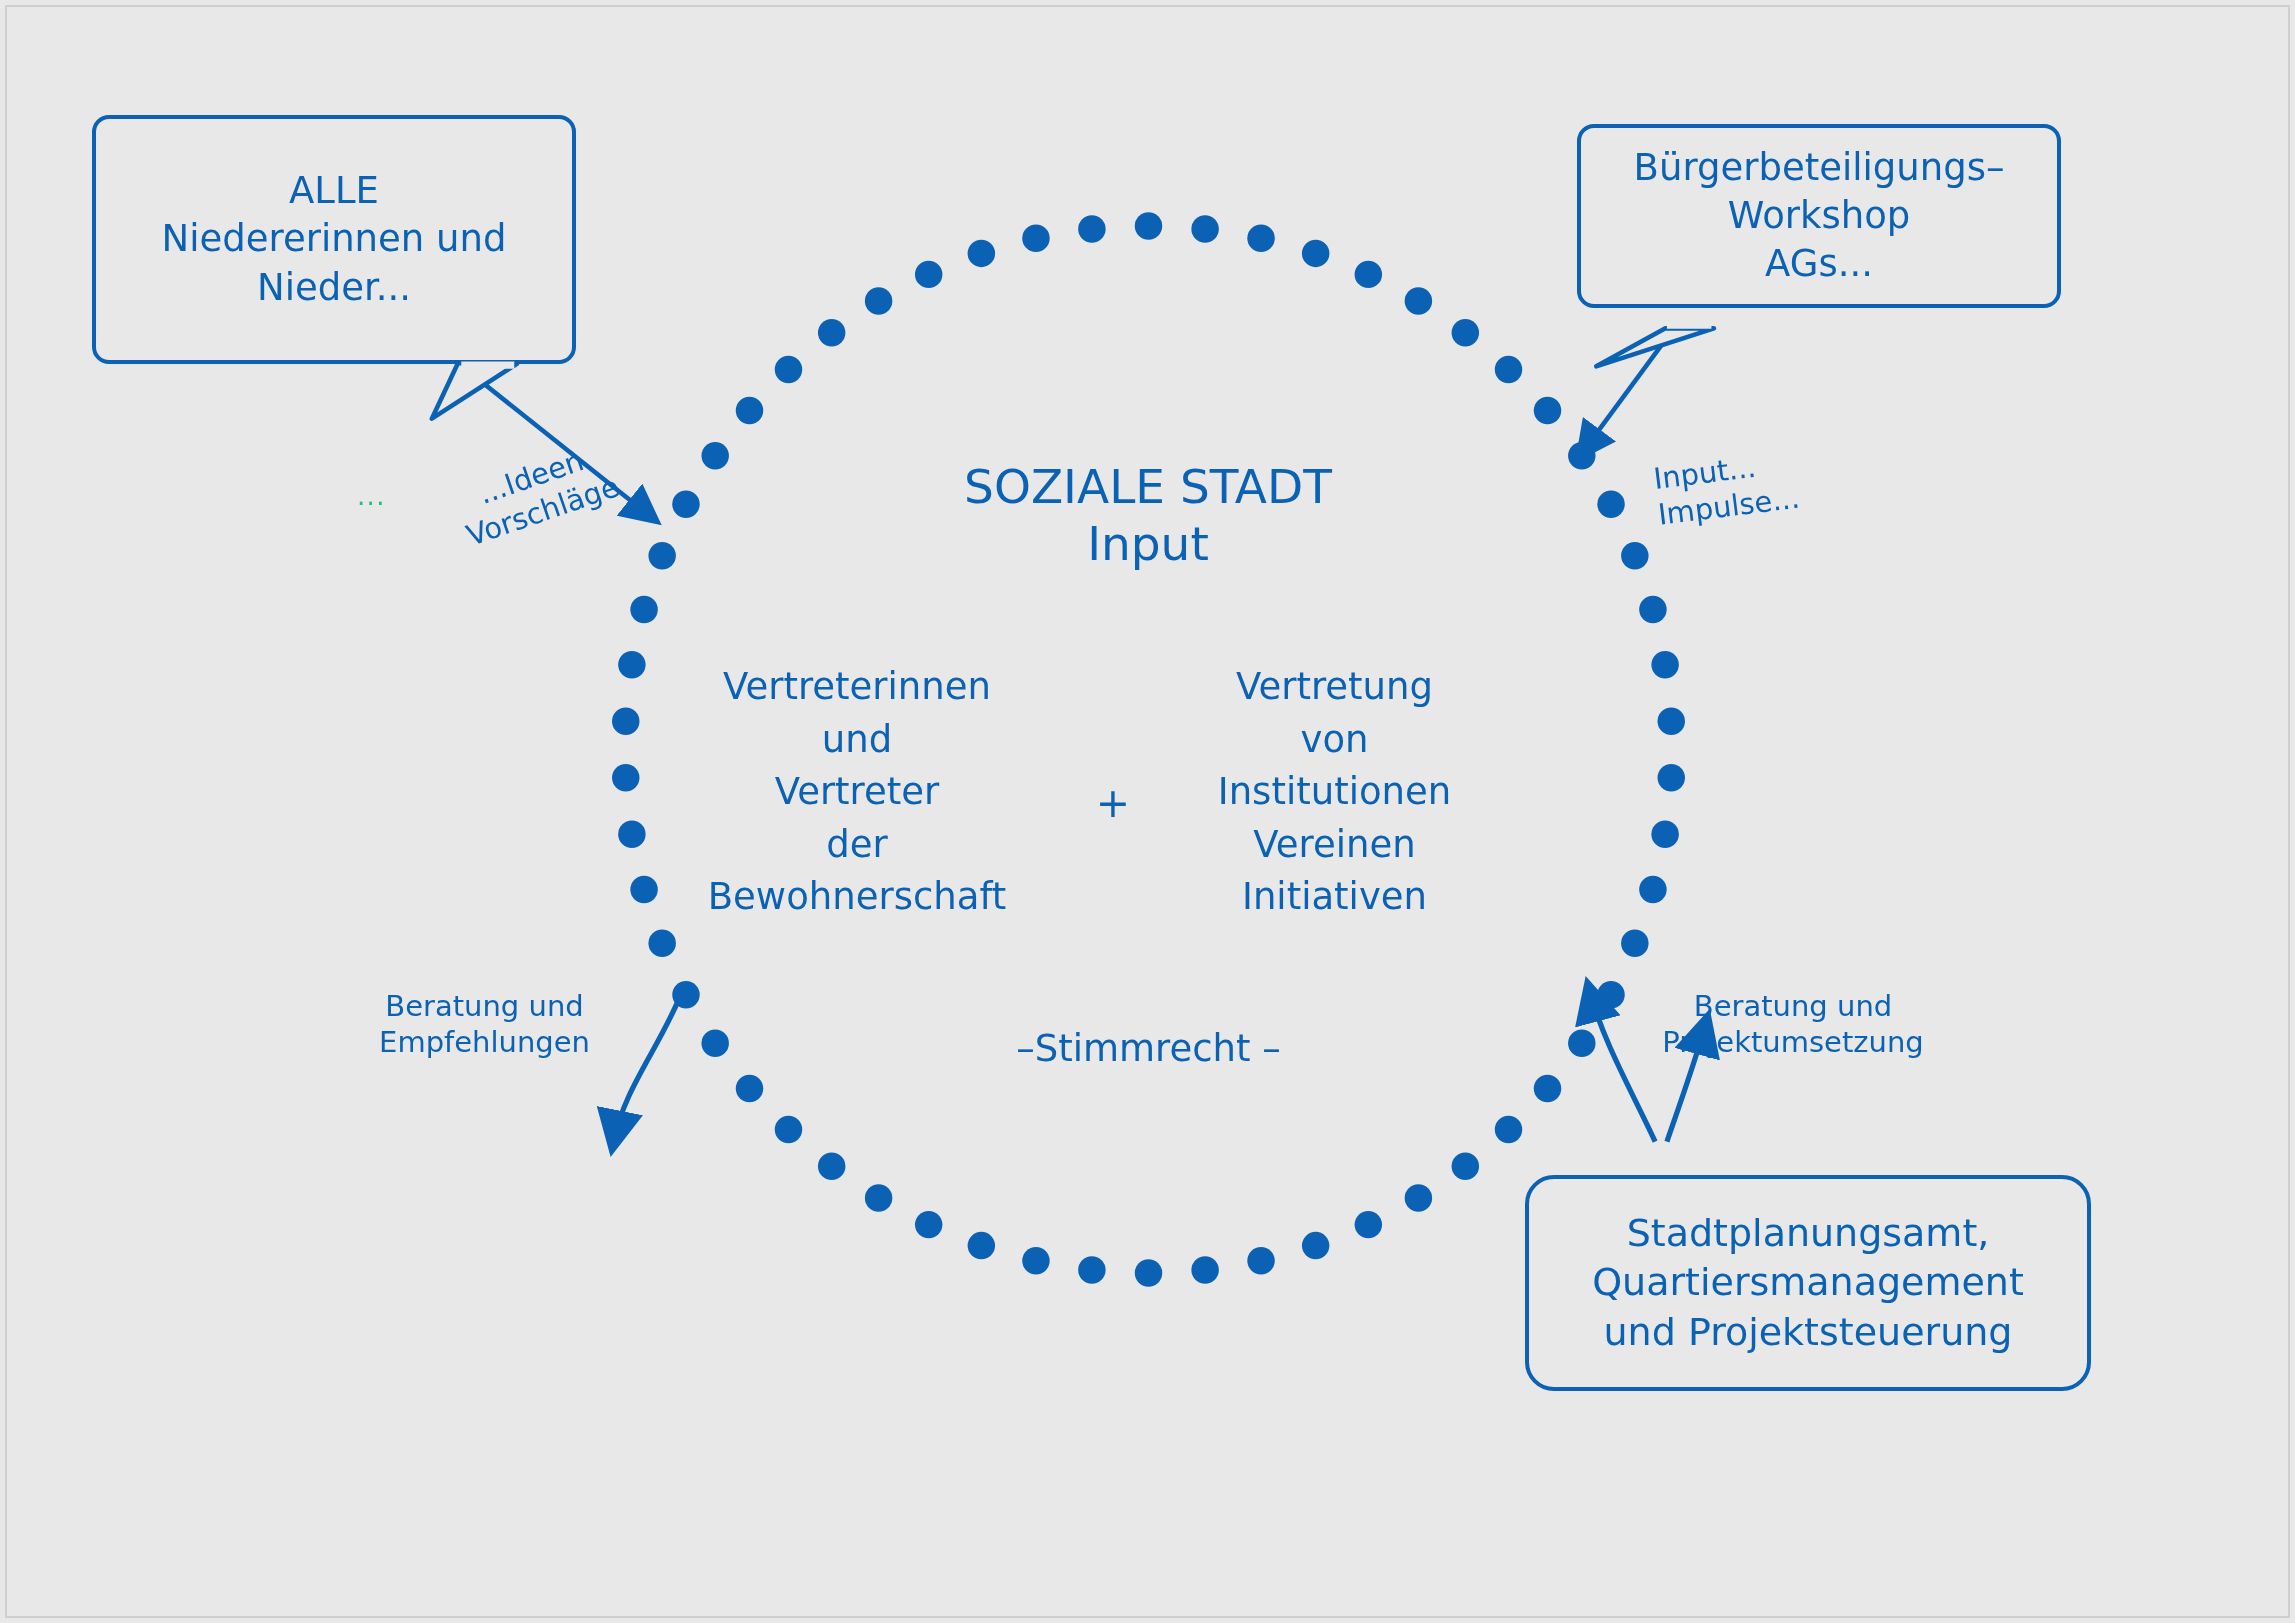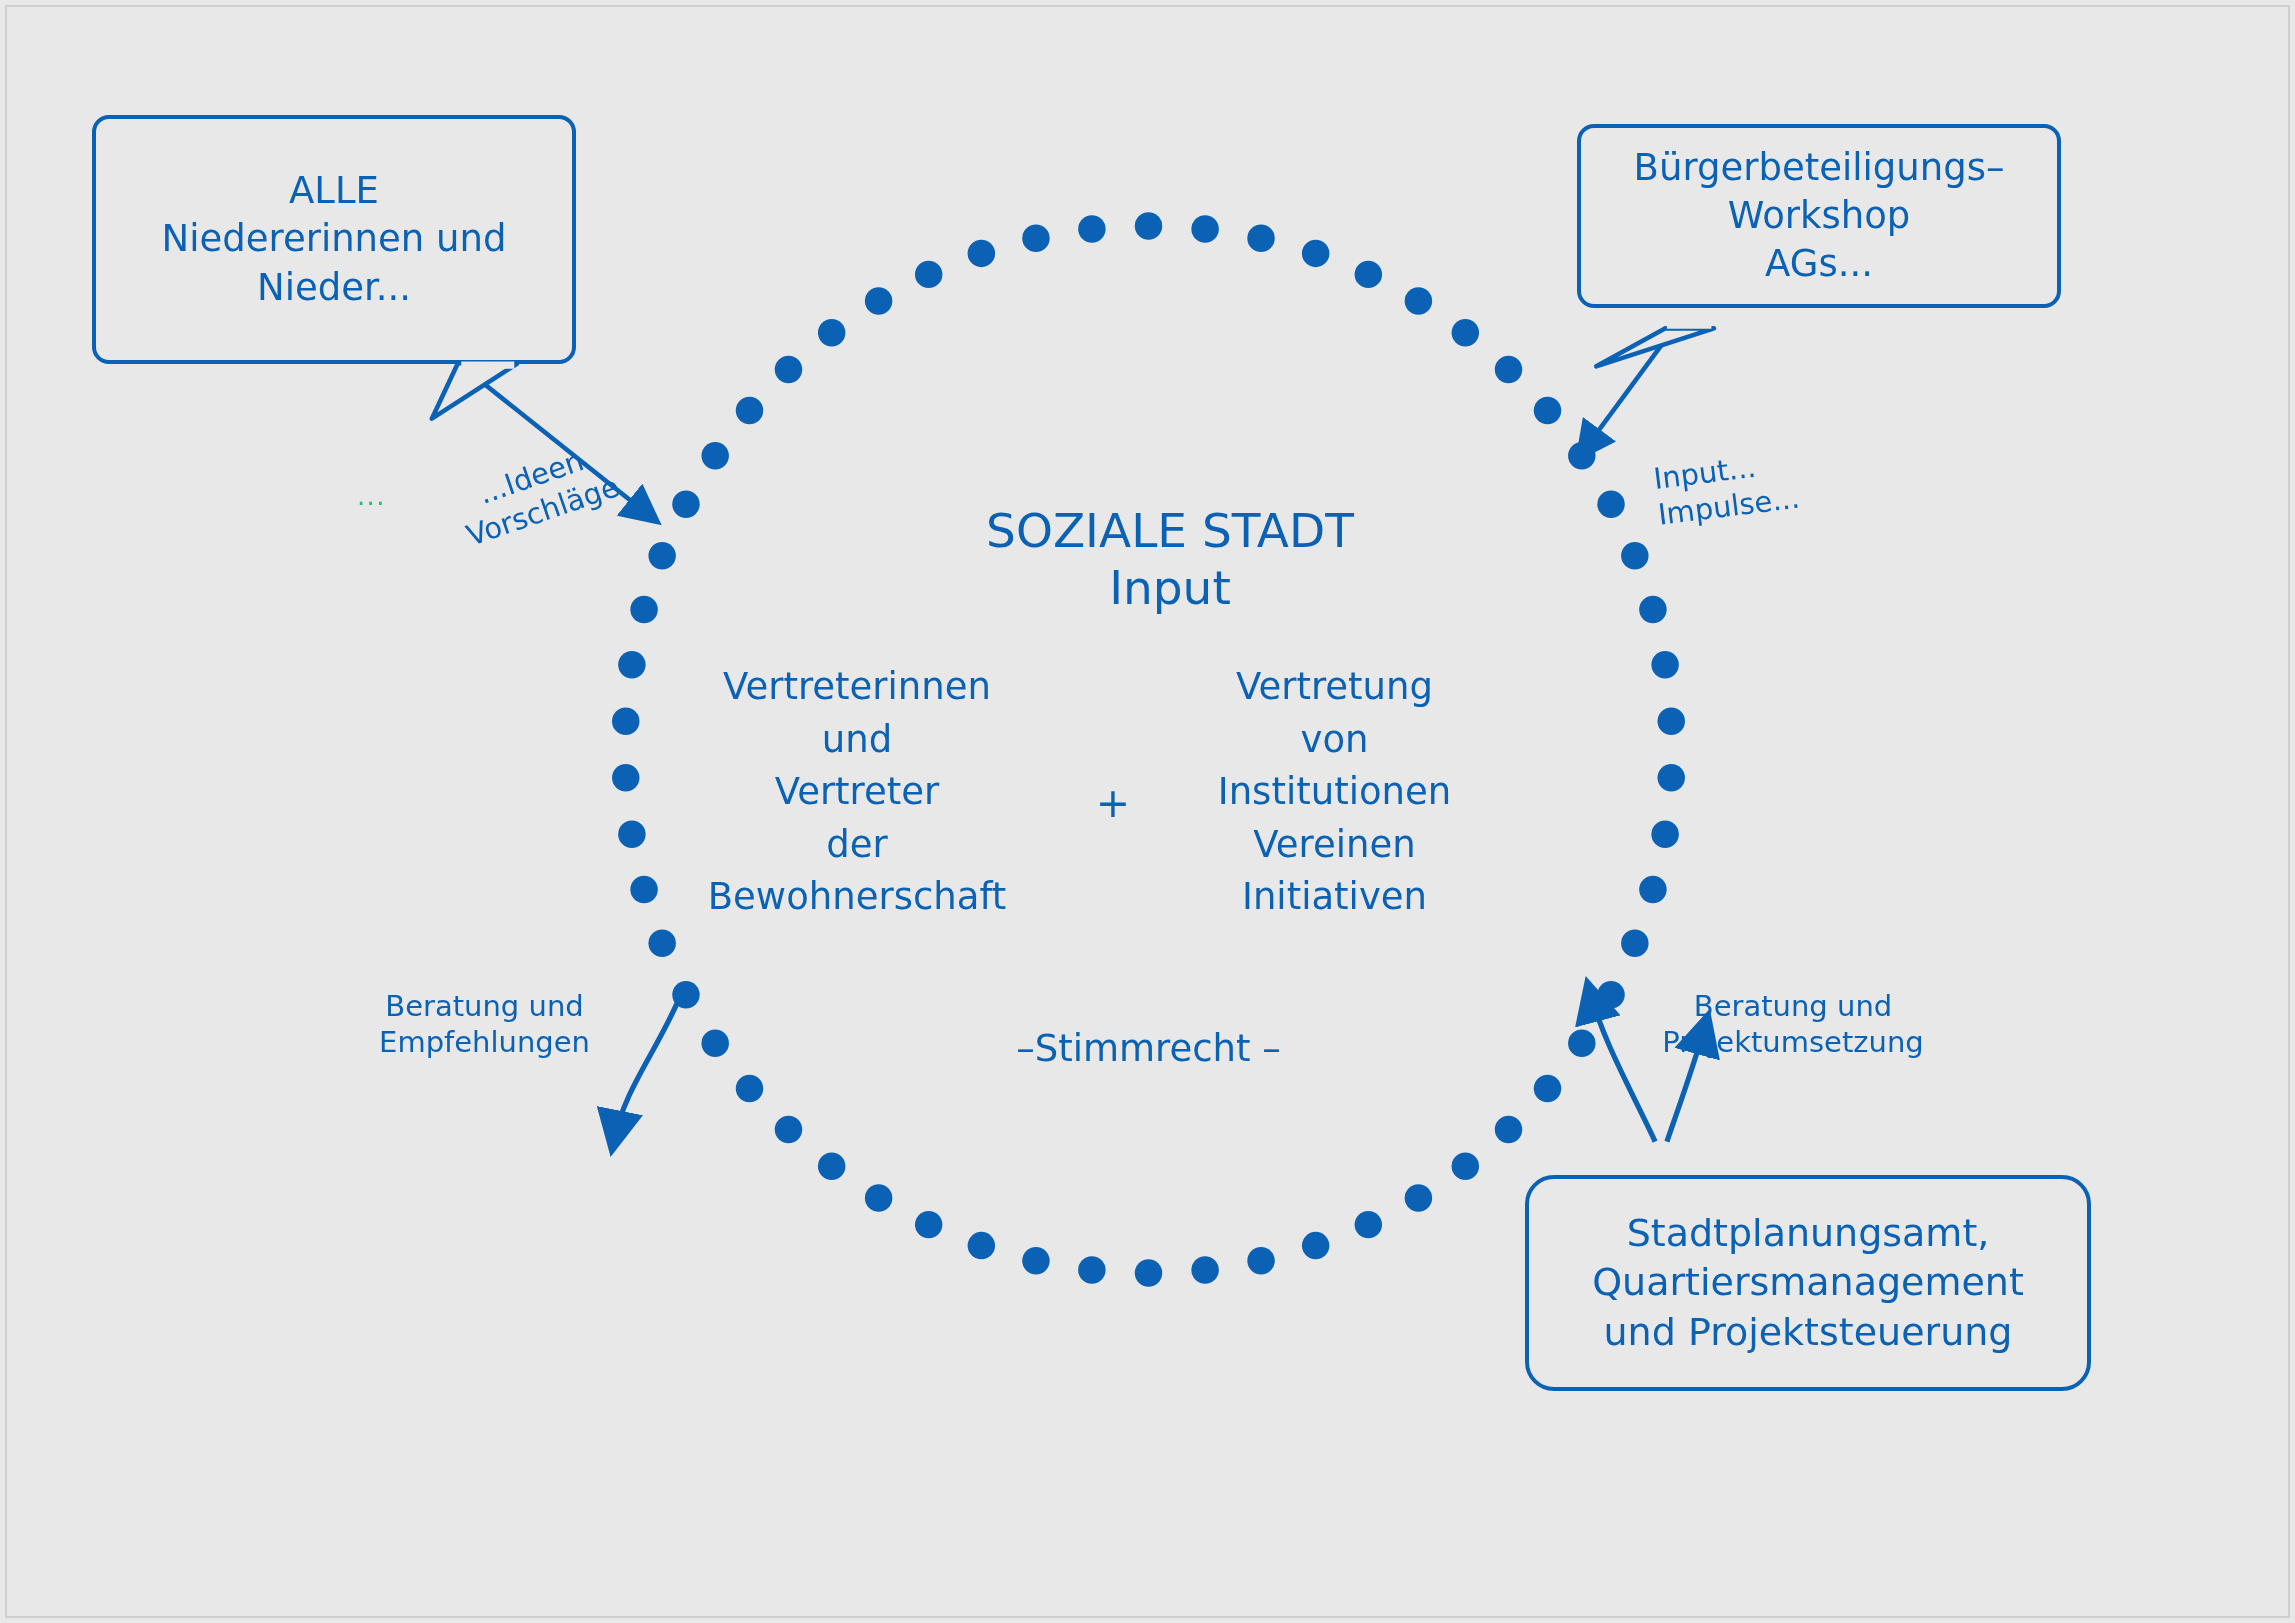--- a/index.html
+++ b/index.html
@@ -46,27 +46,26 @@
   }
   #beirat-title {
     left: 785px;
     top: 353px;
     width: 726px;
     font-size: 68px;
     font-weight: bold;
     letter-spacing: 0.3px;
   }
   #soziale-stadt {
-    left: 807px;
+    left: 785px;
     top: 458px;
     width: 726px;
     font-size: 47px;
     line-height: 1.22;
     font-weight: 400;
-    margin-top: 44px;
   }
 
   .col {
     position: absolute;
     color: #0b62b4;
     font-size: 37px;
     line-height: 1.42;
     text-align: center;
   }
   #col-left  { left: 674px; top: 661px; width: 366px; }

